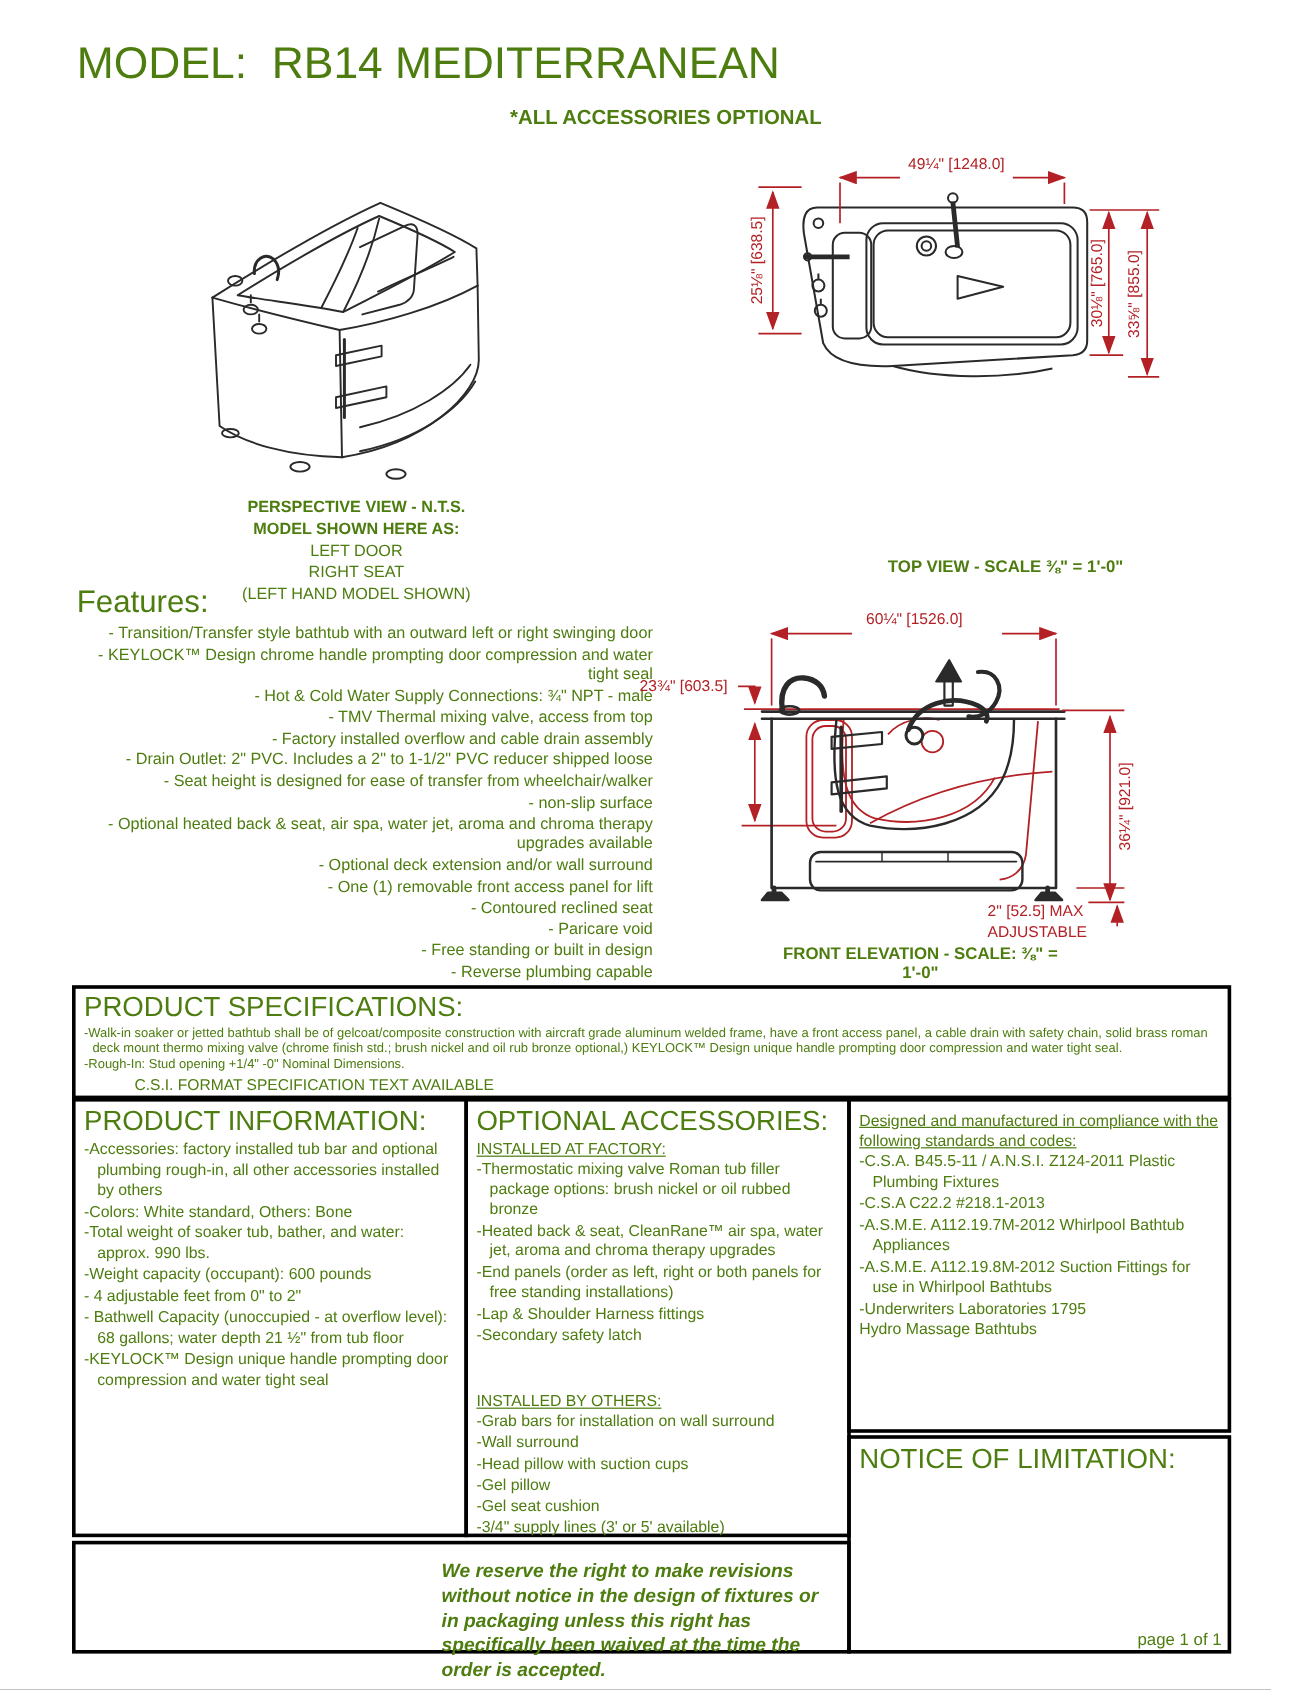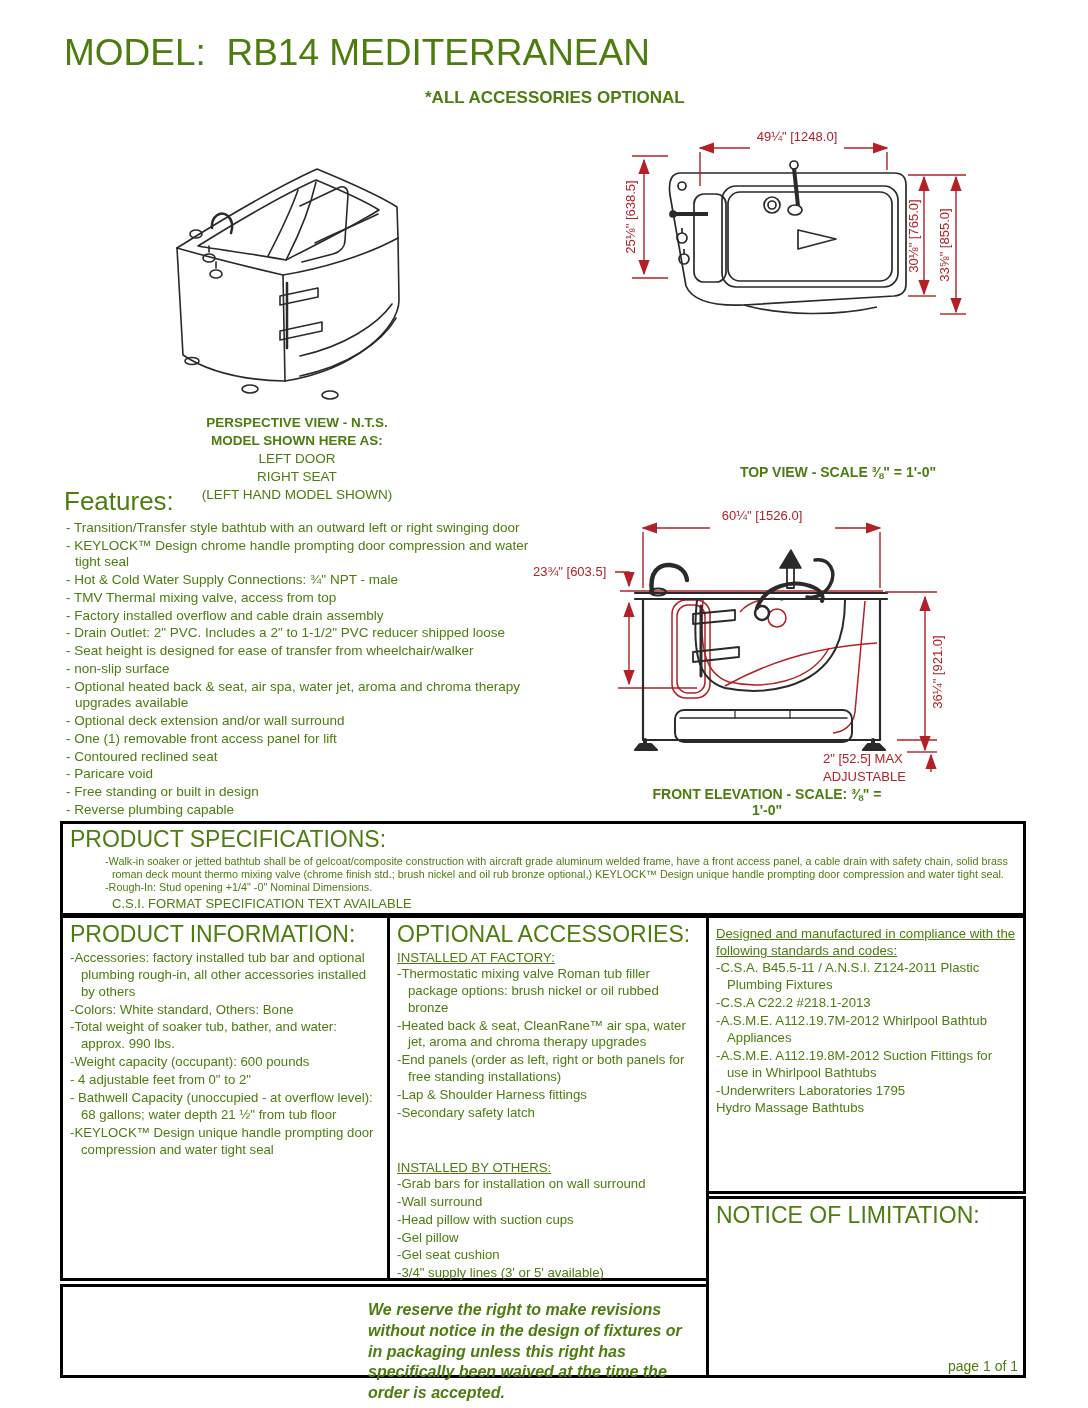--- a/index.html
+++ b/index.html
@@ -8,26 +8,26 @@
     background:#ffffff;overflow:hidden;color:#4d7c0f;
     font-family:"Liberation Sans", sans-serif;
   }
   .abs{position:absolute;}
   .title{font-size:37px;white-space:pre;letter-spacing:0px;}
   .subtitle{font-size:17px;font-weight:700;}
   .caption{width:290px;text-align:center;font-size:13.5px;line-height:1.34;}
   .caption .b{font-weight:700;}
   .features-h{font-size:26px;}
   ul.plainlist{list-style:none;margin:0;padding:0;}
-  ul.feat{width:478px;font-size:13.5px;line-height:1.24;}
+  ul.feat{width:478px;font-size:13.5px;line-height:1.24;text-align:right;}
   ul.feat li{padding-left:9px;text-indent:-9px;margin-bottom:1px;}
   .view-label{font-weight:700;font-size:14px;text-align:center;}
   .specbox{border:3px solid #000;box-sizing:border-box;padding:2px 7px;}
   .box-h{font-size:23px;line-height:1.08;margin:1px 0 3px 0;}
-  .spec-body{font-size:10.8px;line-height:1.2;margin-left:35px;}
+  .spec-body{font-size:10.8px;line-height:1.2;}
   .spec-body div{padding-left:7px;text-indent:-7px;}
   .spec-foot{font-size:13px;margin-top:2px;margin-left:42px;}
   .colbox{border:3px solid #000;box-sizing:border-box;padding:3px 7px;}
   .col-items{font-size:13.2px;line-height:1.28;}
   .col-items li{padding-left:11px;text-indent:-11px;margin-bottom:1px;}
   .sub-h{font-size:13.2px;text-decoration:underline;margin:2px 0 1px 0;}
   .others-gap{margin-top:38px;}
   .codes-intro{font-size:13.2px;text-decoration:underline;line-height:1.3;margin:4px 0 1px 0;}
   .disc{font-size:16px;font-weight:700;font-style:italic;line-height:1.3;width:315px;}
   .pagenum{font-size:14px;}

